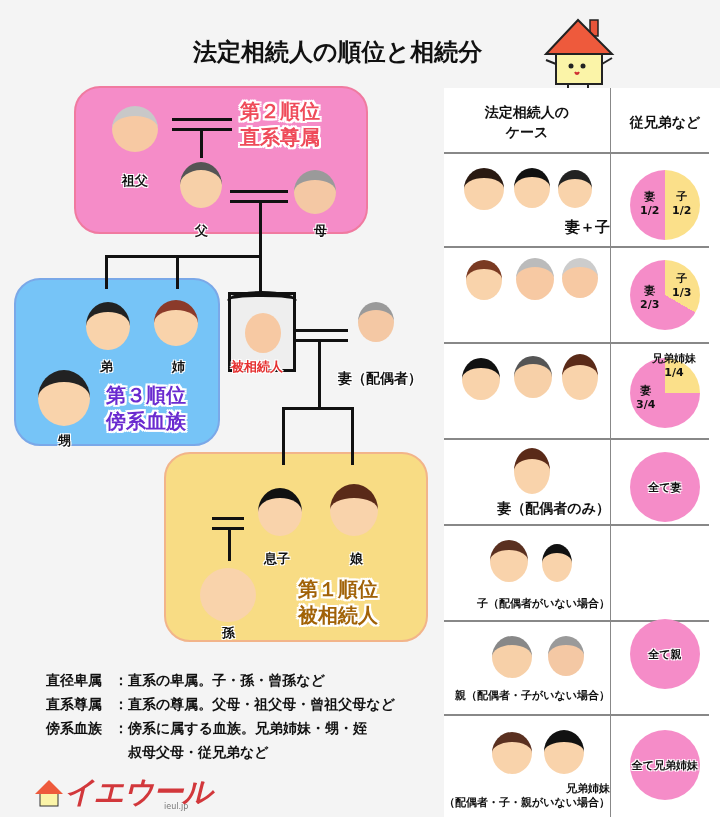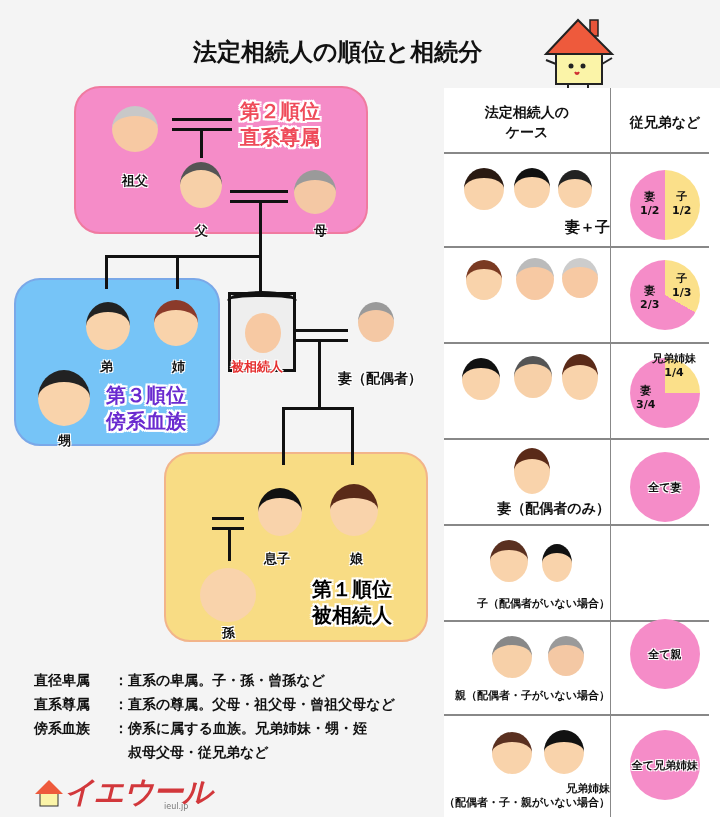--- a/index.html
+++ b/index.html
@@ -10,21 +10,21 @@
   .box { position: absolute; border-radius: 26px; }
   .box-pink { left: 74px; top: 86px; width: 294px; height: 148px; background: #f58cc8; border: 2px solid #f07aa0; }
   .box-blue { left: 14px; top: 278px; width: 206px; height: 168px; background: #76c4f7; border: 2px solid #7aa8e8; }
   .box-yellow { left: 164px; top: 452px; width: 264px; height: 190px; background: #f8dc84; border: 2px solid #f2b48a; }
   .order { font-weight: bold; font-size: 20px; line-height: 26px; text-align: center; text-shadow: -2px -2px 0 #fff, 2px -2px 0 #fff, -2px 2px 0 #fff, 2px 2px 0 #fff, 0 2px 0 #fff, 2px 0 0 #fff, 0 -2px 0 #fff, -2px 0 0 #fff; }
   .line { position: absolute; background: #111; }
   .face { position: absolute; border-radius: 50%; }
   .plabel { position: absolute; font-size: 13px; font-weight: bold; text-shadow: -1px -1px 0 #fff, 1px -1px 0 #fff, -1px 1px 0 #fff, 1px 1px 0 #fff; white-space: nowrap; }
   .legend { left: 34px; top: 668px; font-size: 14px; font-weight: bold; line-height: 24px; }
   .legend .row { display: flex; }
-  .legend .term { width: 80px; }
+  .legend .term { width: 80px; text-align: center; }
   .legend .sep { width: 14px; }
   .logo { left: 34px; top: 772px; display: flex; align-items: center; }
   .logo-text { color: #d2373b; font-size: 30px; font-weight: bold; letter-spacing: -1px; font-style: italic; }
   .logo-sub { position: absolute; left: 130px; top: 30px; font-size: 8px; color: #777; }
   .table { left: 444px; top: 88px; width: 276px; height: 729px; background: #fff; }
   .th { position: absolute; top: 0; font-size: 14px; font-weight: bold; text-align: center; line-height: 20px; }
   .hline { position: absolute; left: 0; width: 265px; height: 2px; background: #888; }
   .vline { position: absolute; left: 166px; top: 0; width: 1px; height: 729px; background: #888; }
   .case-label { position: absolute; left: 0; width: 166px; text-align: right; font-weight: bold; white-space: nowrap; }
   .pie { position: absolute; left: 186px; width: 70px; height: 70px; border-radius: 50%; background: #f58cc8; }
@@ -55,21 +55,21 @@
 <div class="box box-yellow"></div>
 
 <div class="abs order" style="left:240px;top:98px;color:#ef4b5a;">
   <div>第２順位</div>
   <div>直系尊属</div>
 </div>
 <div class="abs order" style="left:106px;top:382px;color:#6a2bd0;">
   <div>第３順位</div>
   <div>傍系血族</div>
 </div>
-<div class="abs order" style="left:312px;top:576px;color:#000000;">
+<div class="abs order" style="left:298px;top:576px;color:#a16207;">
   <div>第１順位</div>
   <div>被相続人</div>
 </div>
 
 <div class="line" style="left:172px;top:118px;width:60px;height:3px;"></div>
 <div class="line" style="left:172px;top:128px;width:60px;height:3px;"></div>
 <div class="line" style="left:200px;top:128px;width:3px;height:30px;"></div>
 
 <div class="line" style="left:230px;top:190px;width:58px;height:3px;"></div>
 <div class="line" style="left:230px;top:200px;width:58px;height:3px;"></div>

